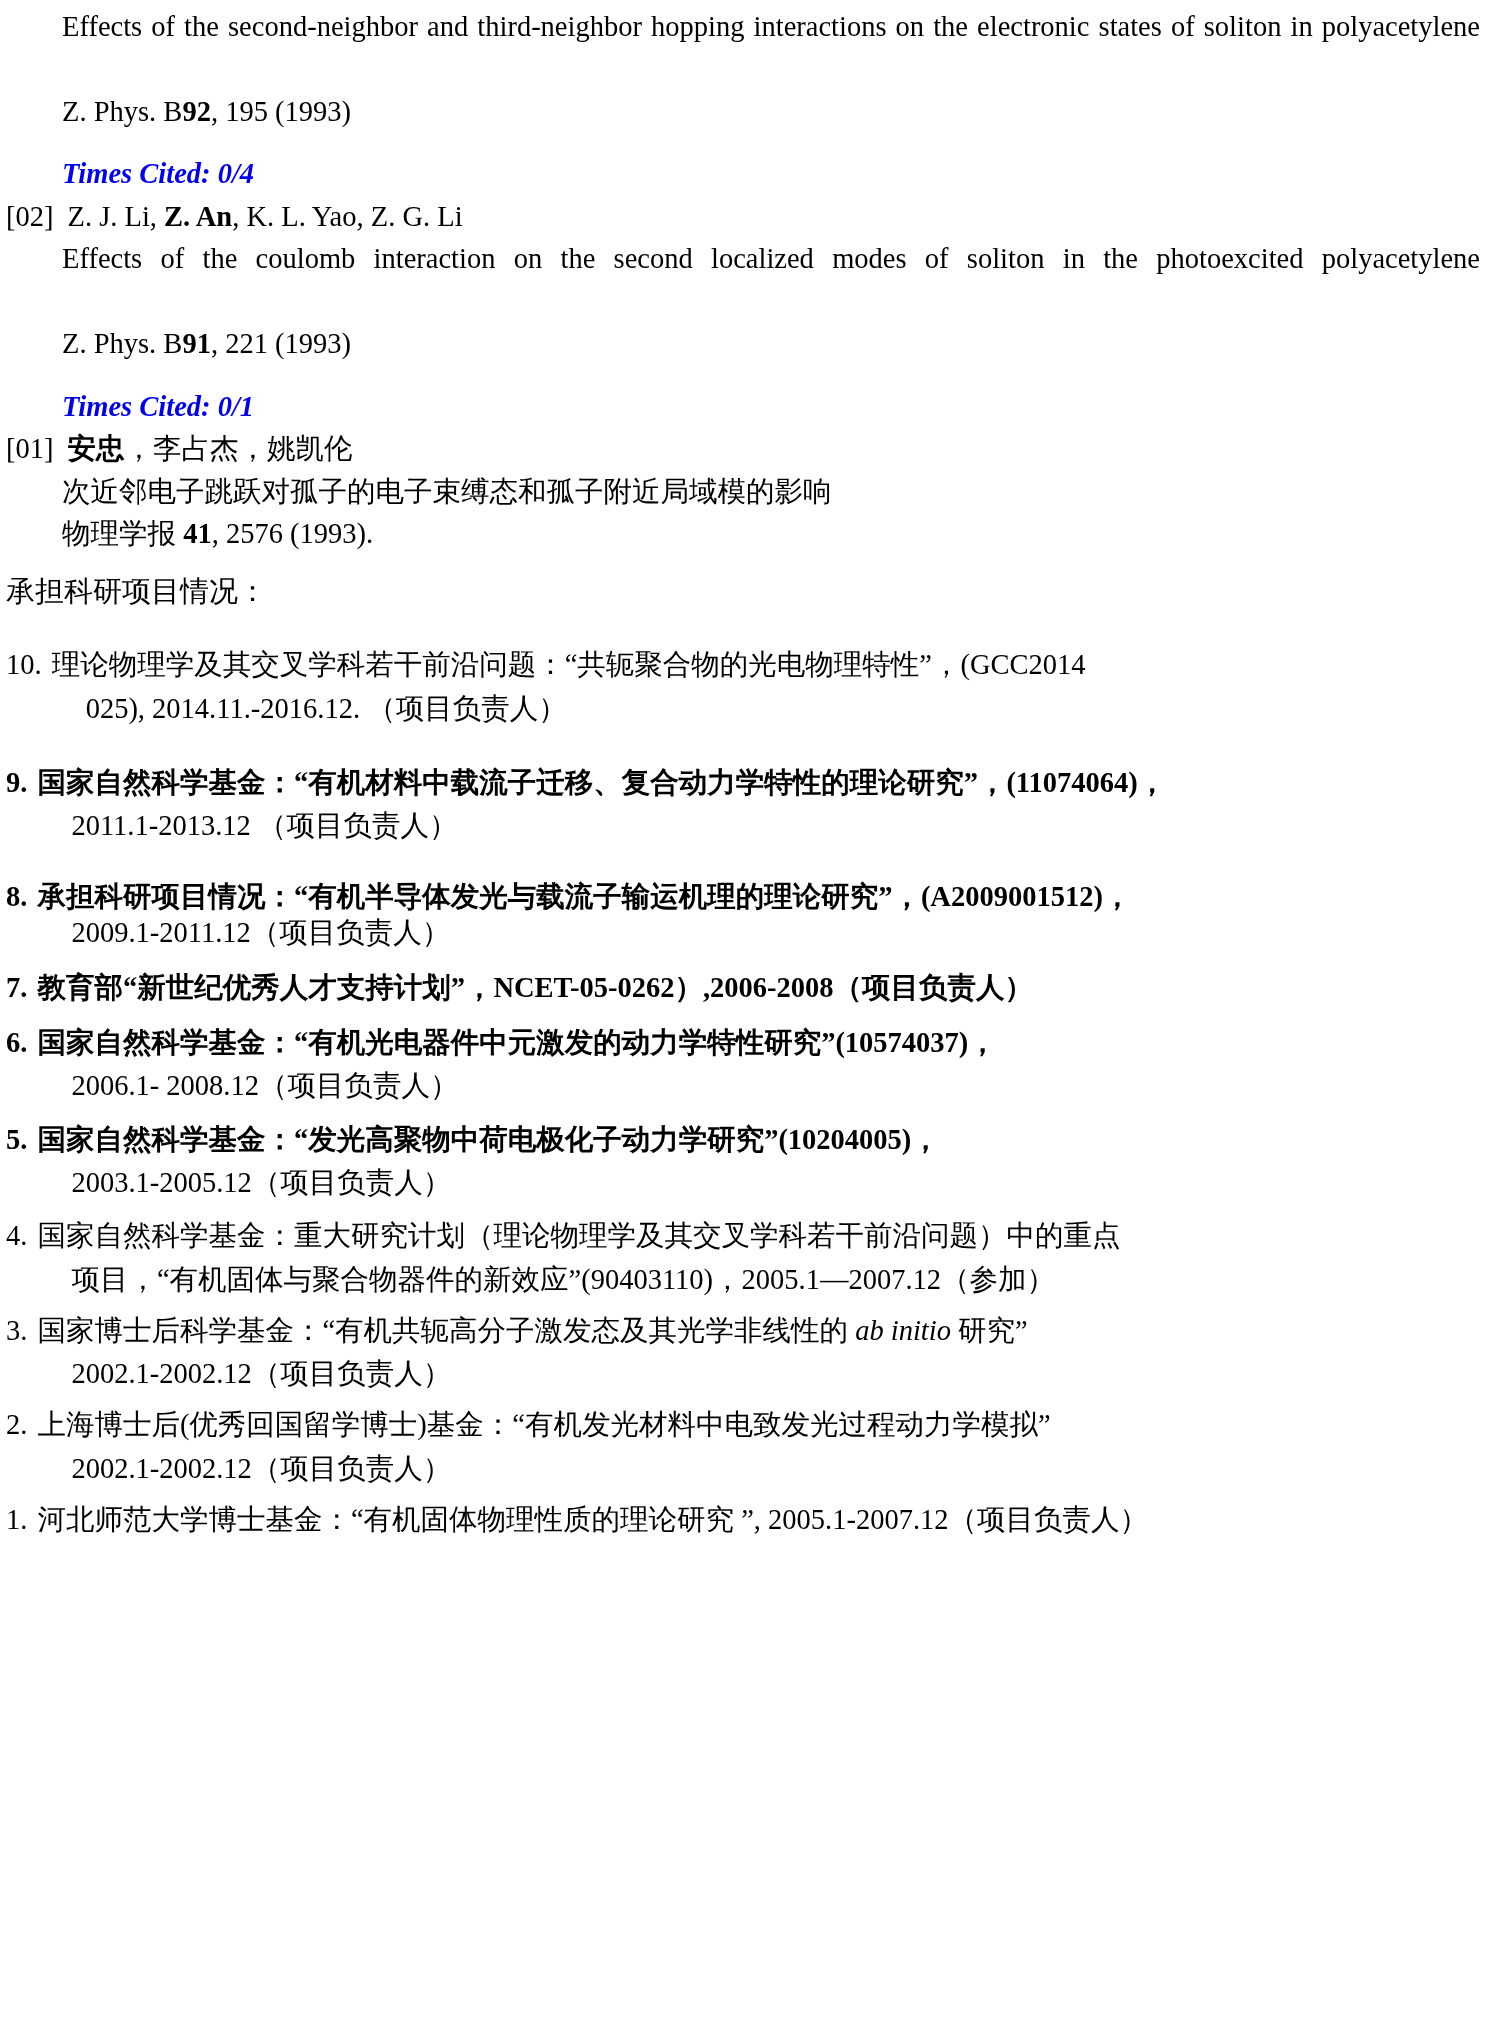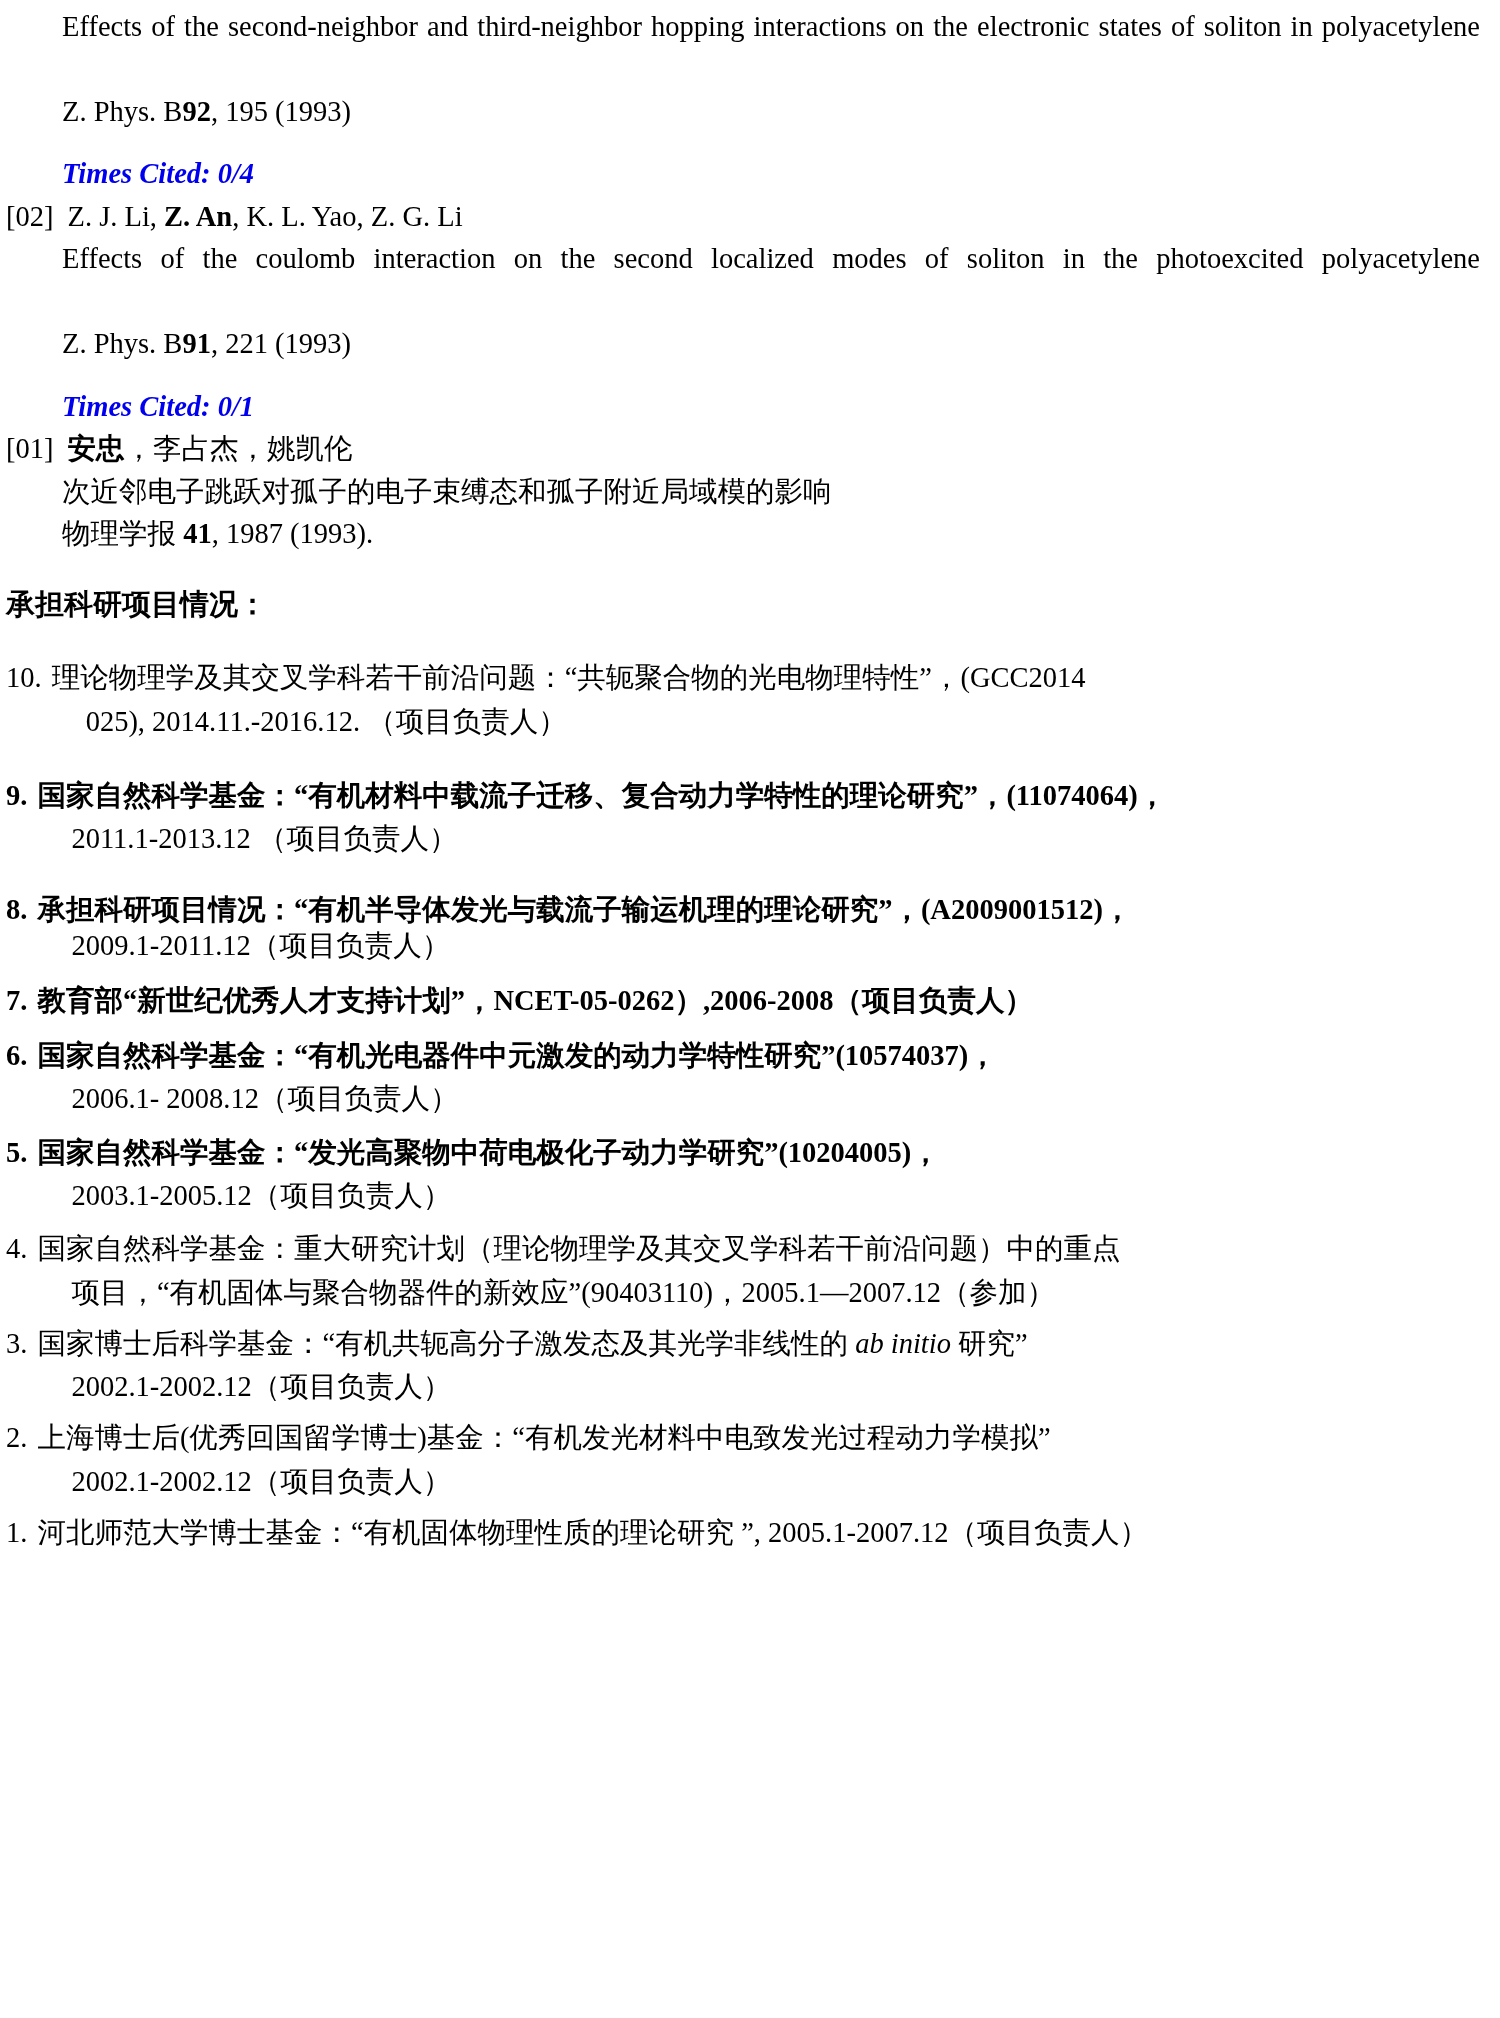--- a/index.html
+++ b/index.html
@@ -59,22 +59,22 @@
     font-style: italic;
     margin-top: 20px;
   }
   .cjk {
     font-family: "Liberation Serif", "DejaVu Serif", serif;
   }
 
   
   .section-heading {
     font-size: 29px;
-    font-weight: bold;
-    margin: 30px 0 14px 0;
+    font-weight: normal;
+    margin: 17px 0 14px 0;
   }
 
   
   .proj-block {
     font-size: 28.5px;
     line-height: 1.52;
   }
   .proj {
     display: flex;
     align-items: flex-start;
@@ -125,21 +125,21 @@
       <div class="indent cited">Times Cited: 0/1</div>
     </div>
 
     <div class="pub-entry">
       <div class="hang">
         <span class="num">[01]</span>
         <span class="body cjk"><span class="bold">安忠</span><span>，李占杰，姚凯伦</span></span>
       </div>
       <div class="indent cjk">次近邻电子跳跃对孤子的电子束缚态和孤子附近局域模的影响</div>
       <div class="indent cjk">
-        <span>物理学报 </span><span class="bold">41</span><span>, 1987 (1993).</span>
+        <span>物理学报 </span><span class="bold">41</span><span>, 2576 (1993).</span>
       </div>
     </div>
 
   </div>
 
   <div class="section-heading cjk">承担科研项目情况：</div>
 
   <div class="proj-block cjk">
 
     <div class="proj">

